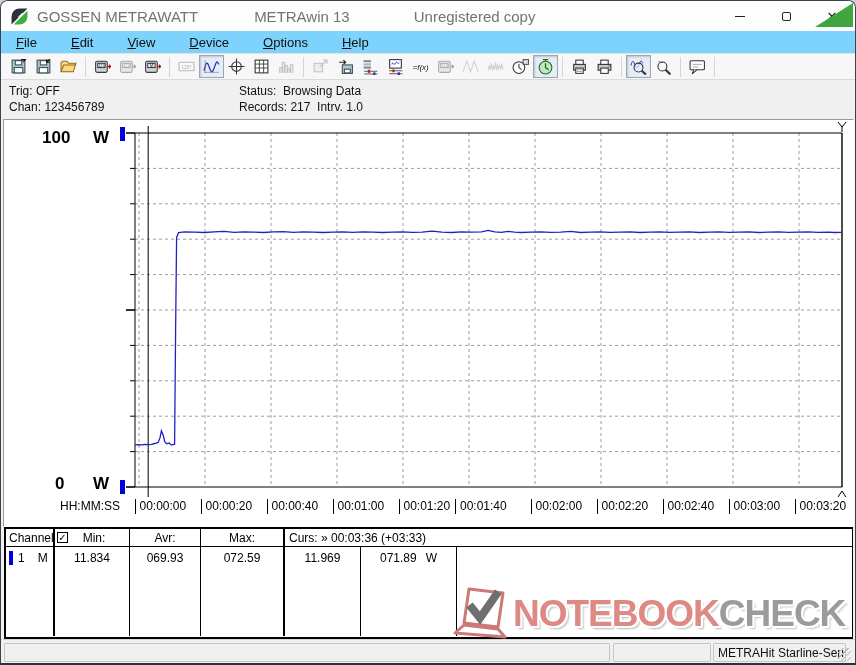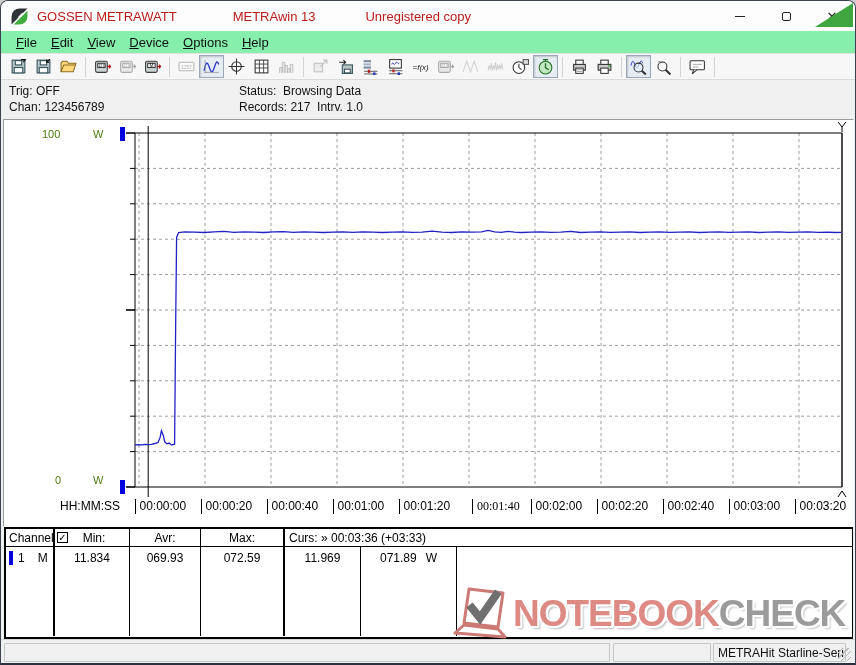--- a/index.html
+++ b/index.html
@@ -5,45 +5,45 @@
   * { margin:0; padding:0; box-sizing:border-box; }
   html,body { background:#cfcfcf; font-family:"Liberation Sans", sans-serif; }
   .window {
     position:relative; width:856px; height:665px; background:#f0f0f0;
     border:1px solid #3c4150; border-bottom:2px solid #2c3140;
     border-radius:8px 8px 0 0; overflow:hidden;
   }
   
   .titlebar { position:absolute; left:0; top:0; width:100%; height:30px; background:#fdfdfd; display:flex; align-items:center; }
   .app-icon { width:17px; height:17px; margin-left:10px; }
-  .title-txt { font-size:13px; color:#b91c1c; white-space:nowrap; }
-  .t1 { margin-left:9px; } .t2 { margin-left:56px; } .t3 { margin-left:50px; }
+  .title-txt { font-size:15px; color:#737373; white-space:nowrap; }
+  .t1 { margin-left:9px; } .t2 { margin-left:56px; } .t3 { margin-left:64px; }
   .win-controls { position:absolute; right:0; top:0; height:30px; display:flex; }
   .win-btn { width:46px; height:30px; display:flex; align-items:center; justify-content:center; color:#222; }
   .min-glyph { width:10px; height:0; border-top:1px solid #222; display:block; }
   .max-glyph { width:9px; height:9px; border:1px solid #222; border-radius:2px; display:block; }
   .close-glyph { font-size:13px; line-height:1; }
   
-  .menubar { position:absolute; left:0; top:30px; width:100%; height:22px; background:#86efac; display:flex; align-items:center; padding-left:8px; }
+  .menubar { position:absolute; left:0; top:30px; width:100%; height:22px; background:#7dd3fc; display:flex; align-items:center; padding-left:8px;gap:20px; }
   .menu-item { display:inline-block; font-size:13px; color:#111; padding:2px 7px; }
   .menu-item::first-letter { text-decoration:underline; }
   
   .toolbar { position:absolute; left:0; top:52px; width:100%; height:27px; background:#f7f7f7; border-top:1px solid #e2e2e2; border-bottom:1px solid #dadada; display:flex; align-items:center; padding-left:5px; }
   .tb-btn { width:25px; height:23px; display:flex; align-items:center; justify-content:center; border:1px solid transparent; }
   .tb-btn svg { width:17px; height:17px; }
   .tb-btn.pressed { border:1px solid #9aa7b8; background:#e7edf5; box-shadow:inset 1px 1px 2px rgba(0,0,0,.18); }
   .tb-btn.disabled { opacity:.4; filter:grayscale(1); }
   .tb-sep { width:1px; height:20px; background:#d4d4d4; margin:0 4px; }
   .tb-corner { position:absolute; right:2px; top:2px; width:0; height:0; border-bottom:24px solid #3fa53f; border-left:38px solid transparent; }
   
   .infostrip { position:absolute; left:0; top:80px; width:100%; height:38px; background:#f0f0f0; font-size:12px; color:#111; }
   .info-line { position:absolute; white-space:pre; }
   
   .chart-panel { position:absolute; left:2px; top:118px; width:851px; height:408px; background:#ffffff; border:1px solid; border-color:#9b9b9b #ffffff #ffffff #9b9b9b; }
-  .chart-abs { position:absolute; font-size:11px; color:#4d7c0f; }
+  .chart-abs { position:absolute; font-size:17px; color:#000000;font-weight:bold; }
   #chart-svg { position:absolute; left:0; top:0; }
   .x-label { position:absolute; top:379px; height:15px; font-size:12px; color:#000; border-left:1px solid #000; padding-left:4px; line-height:15px; white-space:nowrap; }
   .x-format { position:absolute; left:56px; top:379px; font-size:12px; line-height:15px; }
   
   .data-table { position:absolute; left:3px; top:526px; width:849px; height:112px; background:#fff; border:2px solid #000; border-right:1px solid #000; font-size:12px; color:#000; }
   .tr { display:flex; width:100%; }
   .tr.head { height:18px; border-bottom:1px solid #000; align-items:center; }
   .tr.body { height:89px; align-items:flex-start; }
   .td { height:100%; display:flex; align-items:center; justify-content:center; border-right:1px solid #000; overflow:hidden; }
   .td.thick { border-right:2px solid #000; }
@@ -352,21 +352,21 @@
     <div class="chart-abs" style="left:89px;top:8px;">W</div>
     <div class="chart-abs" style="left:51px;top:354px;">0</div>
     <div class="chart-abs" style="left:89px;top:354px;">W</div>
     <div class="x-format">HH:MM:SS</div>
     <div id="x-labels">
         <div class="x-label" style="left: 130.5px;">00:00:00</div>
         <div class="x-label" style="left: 196.5px;">00:00:20</div>
         <div class="x-label" style="left: 262.5px;">00:00:40</div>
         <div class="x-label" style="left: 328.5px;">00:01:00</div>
         <div class="x-label" style="left: 394.5px;">00:01:20</div>
-        <div class="x-label" style="left: 468px; font-family: Liberation Serif, serif;">00:01:40</div>
+        <div class="x-label" style="left: 451px;">00:01:40</div>
         <div class="x-label" style="left: 526.5px;">00:02:00</div>
         <div class="x-label" style="left: 592.5px;">00:02:20</div>
         <div class="x-label" style="left: 658.5px;">00:02:40</div>
         <div class="x-label" style="left: 724.5px;">00:03:00</div>
         <div class="x-label" style="left: 790.5px;">00:03:20</div>
       </div>
   </div>
 
   <div class="data-table">
     <div class="tr head">

